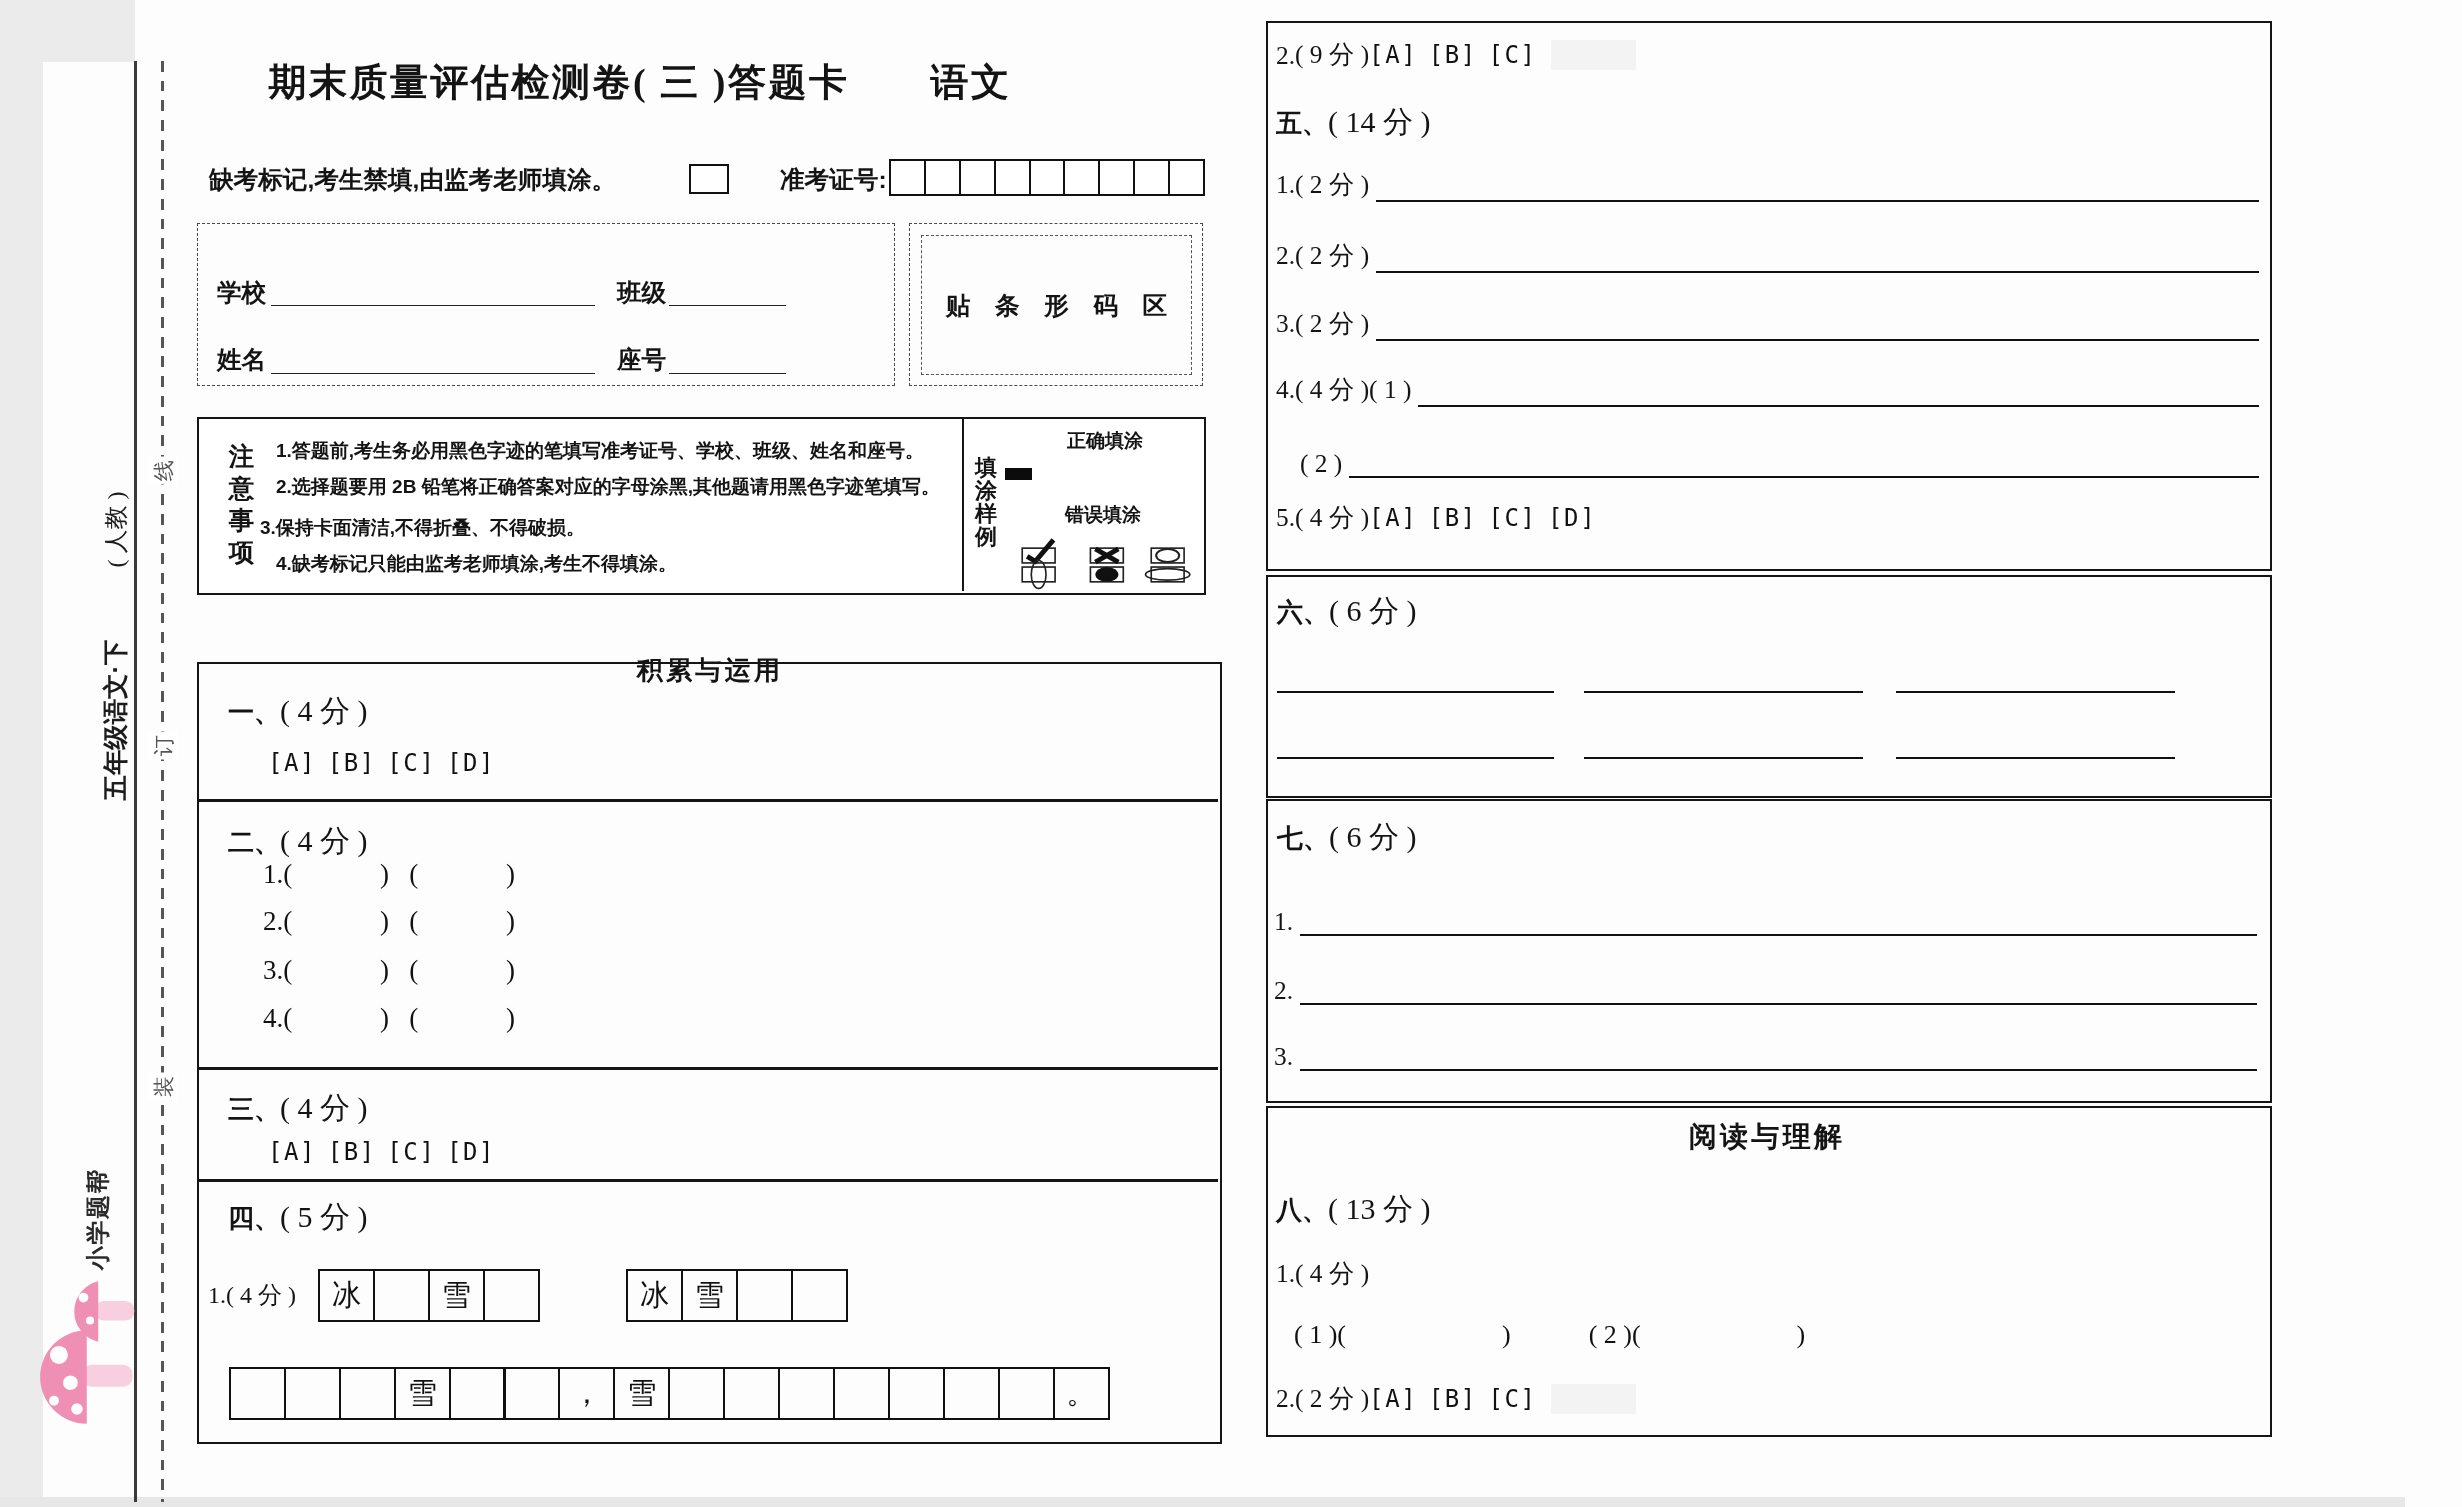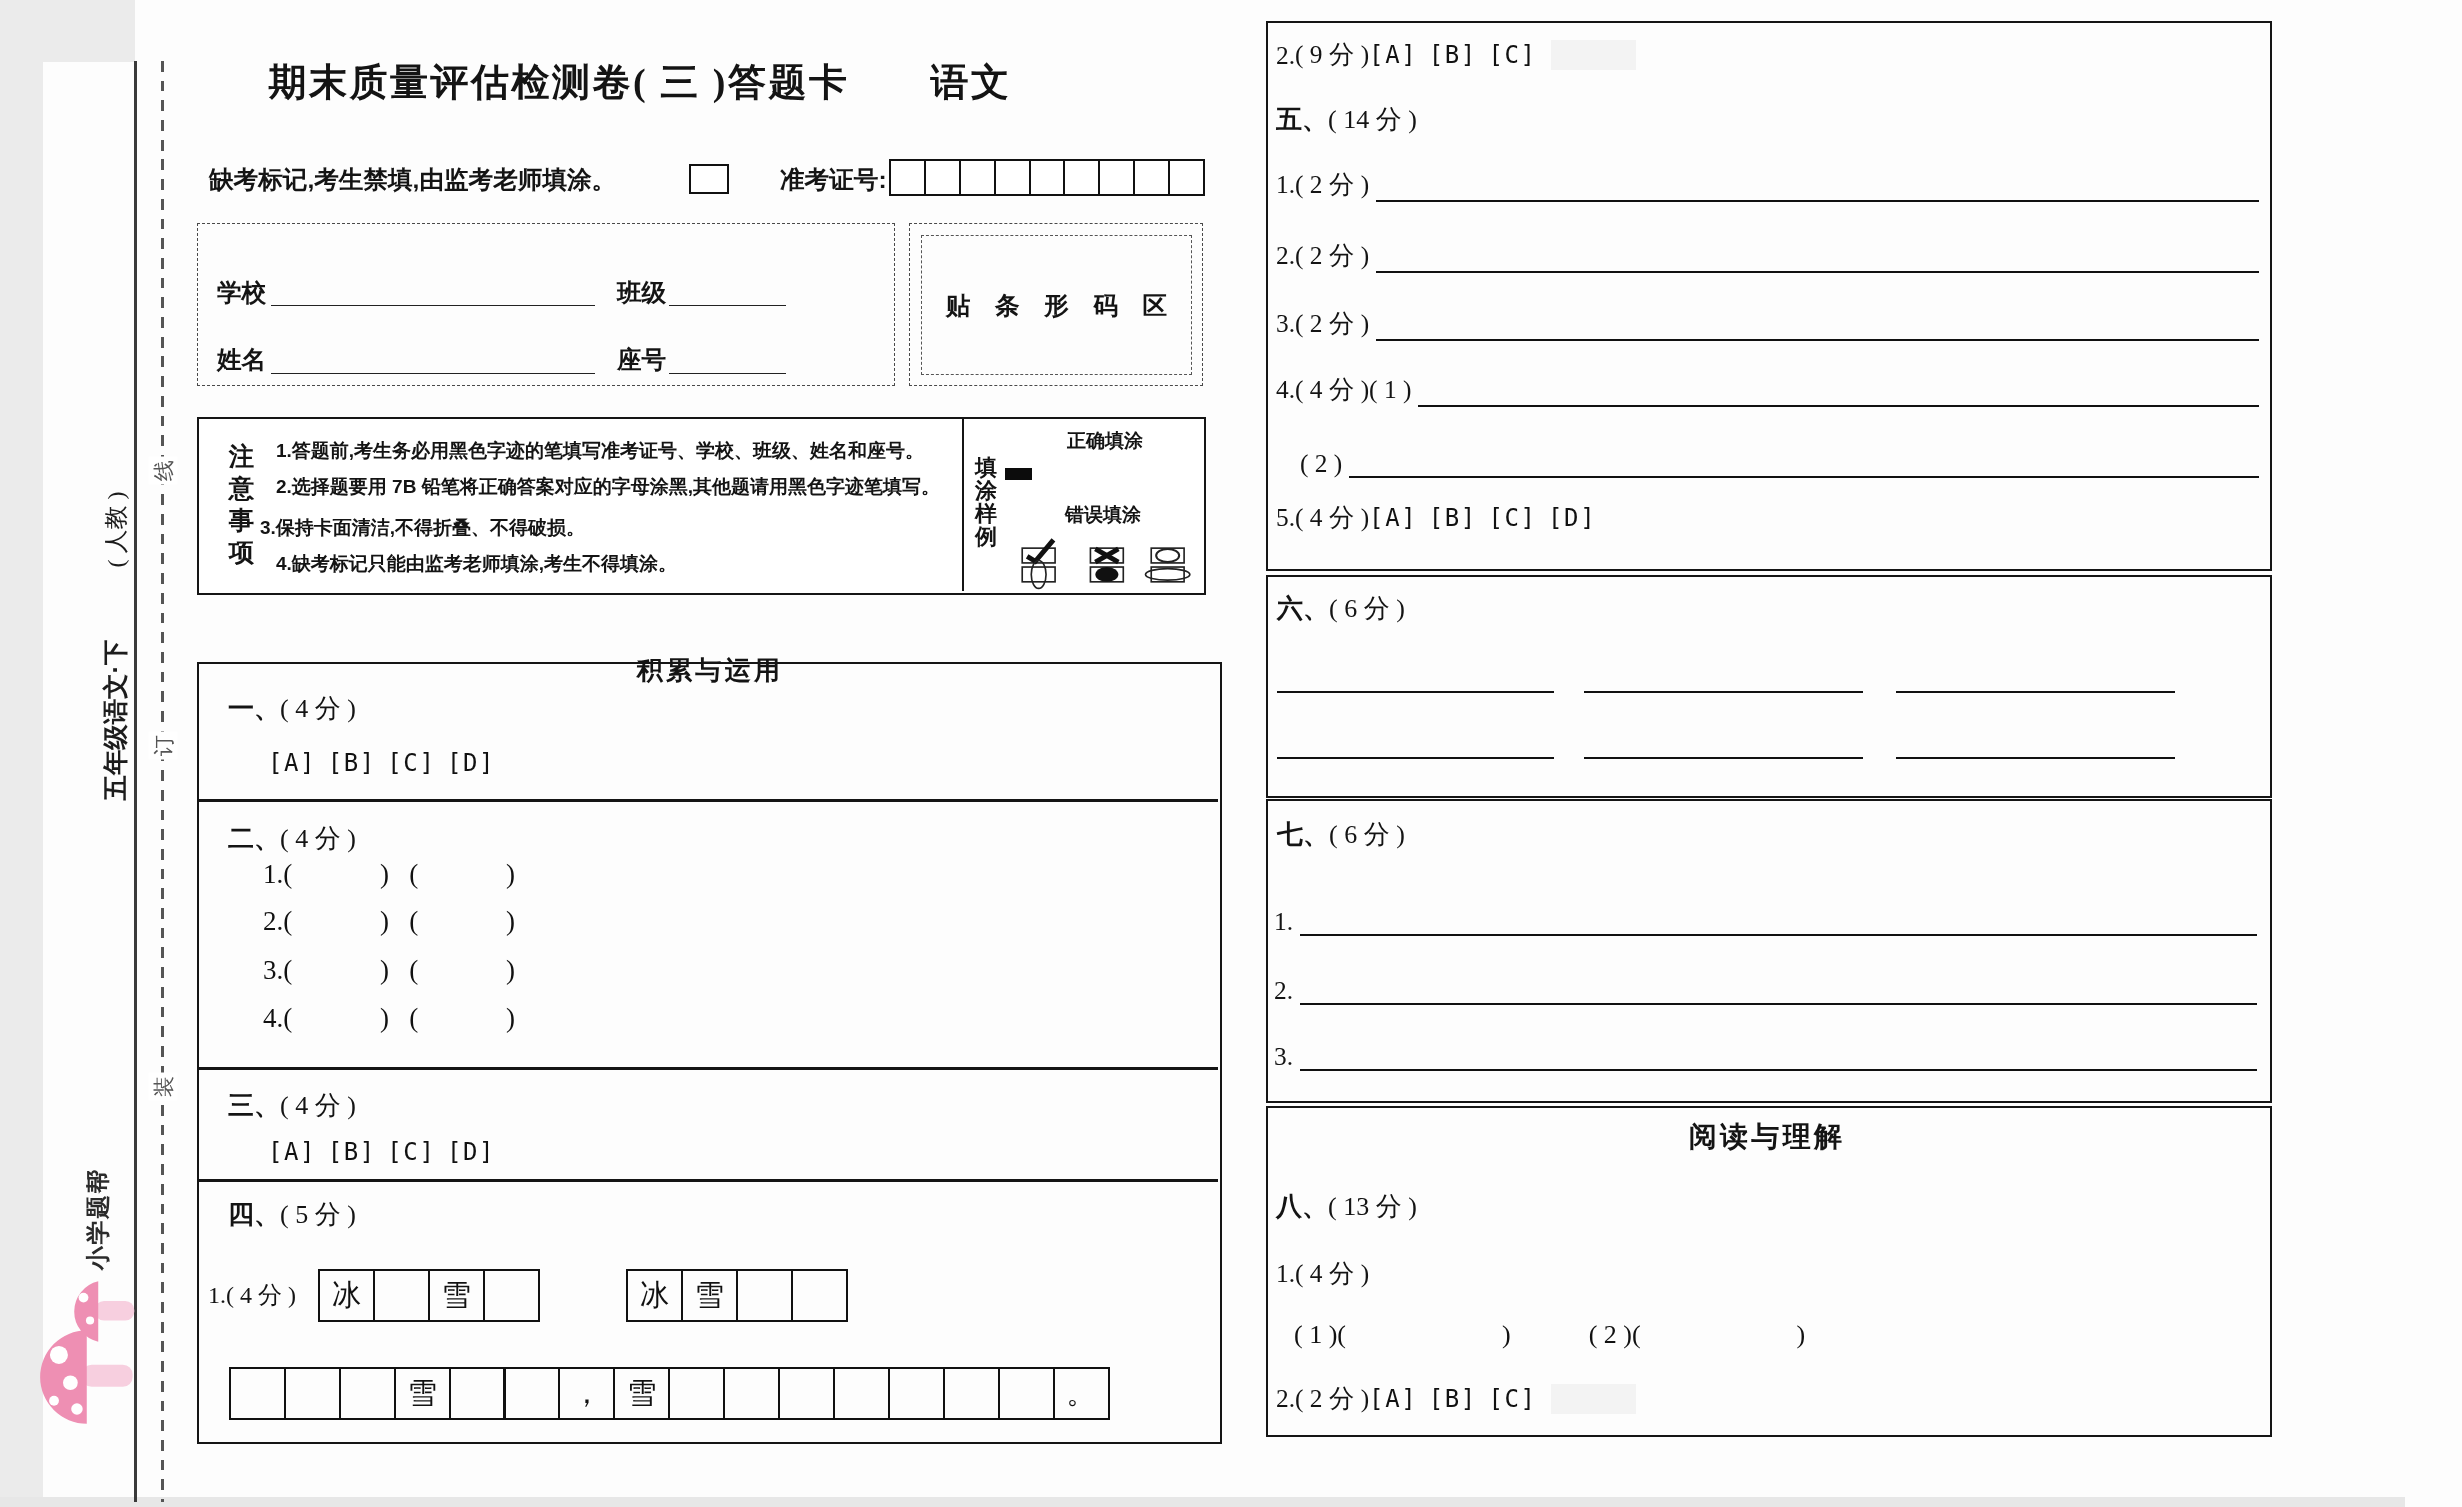--- a/index.html
+++ b/index.html
@@ -14,21 +14,21 @@
   .hdiv{position:absolute;left:197px;width:1026px;height:2.5px;background:#151515;}
   .ecell{width:33px;height:33px;border:2.1px solid #111;margin-left:-2.1px;background:#fff;}
   .cellrow{display:flex;}
   .wcell{width:53px;height:49px;border:2.1px solid #111;margin-left:-2.1px;display:flex;
          align-items:center;justify-content:center;font-family:"Liberation Serif",serif;
          font-size:29.5px;color:#111;}
   .opt{font-family:"DejaVu Sans Mono","Liberation Mono",monospace;font-size:24px;
        letter-spacing:1.6px;margin-right:11.5px;color:#111;}
   .optrow{display:flex;align-items:center;}
   .qnum{font-size:26px;font-weight:bold;font-family:"Liberation Sans",sans-serif;}
-  .qscore{font-size:26px;font-family:"Liberation Serif",serif;white-space:pre;}
+  .qscore{font-size:30px;font-family:"Liberation Serif",serif;white-space:pre;}
   .lblrow{display:flex;align-items:baseline;}
   .frow{display:flex;align-items:flex-end;height:36px;justify-content:flex-end;}
   .frow .lab{font-size:25.4px;font-family:"Liberation Serif",serif;white-space:pre;}
   .frow .fl{flex:1;border-bottom:2.1px solid #111;height:33px;margin-left:6.6px;}
   .bl{border-bottom:2.1px solid #111;height:1.6px;}
   .vtxt{display:flex;flex-direction:column;align-items:center;}
   .vtxt span{display:block;}
   .note{font-size:19px;font-weight:bold;white-space:nowrap;}
   .rot{transform:rotate(-90deg);}
   .artifact{display:inline-block;width:85px;height:29.5px;background:#f3f3f3;margin-left:3.3px;}
@@ -101,21 +101,21 @@
   </div>
 
   <div class="abs" style="left:197px;top:417px;width:1005px;height:174px;border:2.1px solid #151515;background:#fff;"></div>
   <div class="abs vtxt" style="left:225px;top:440px;width:33px;font-size:25.4px;font-weight:bold;line-height:32px;">
     <span>注</span>
     <span>意</span>
     <span>事</span>
     <span>项</span>
   </div>
   <div class="abs note" style="left:276px;top:438px;">1.答题前,考生务必用黑色字迹的笔填写准考证号、学校、班级、姓名和座号。</div>
-  <div class="abs note" style="left:276px;top:474px;">2.选择题要用 7B 铅笔将正确答案对应的字母涂黑,其他题请用黑色字迹笔填写。</div>
+  <div class="abs note" style="left:276px;top:474px;">2.选择题要用 2B 铅笔将正确答案对应的字母涂黑,其他题请用黑色字迹笔填写。</div>
   <div class="abs note" style="left:260px;top:515px;">3.保持卡面清洁,不得折叠、不得破损。</div>
   <div class="abs note" style="left:276px;top:551px;">4.缺考标记只能由监考老师填涂,考生不得填涂。</div>
   <div class="abs" style="left:962px;top:417px;width:2.1px;height:174px;background:#151515;"></div>
 
   <div class="abs vtxt" style="left:973px;top:456px;width:26px;font-size:22px;font-weight:bold;line-height:23px;">
     <span>填</span>
     <span>涂</span>
     <span>样</span>
     <span>例</span>
   </div>

